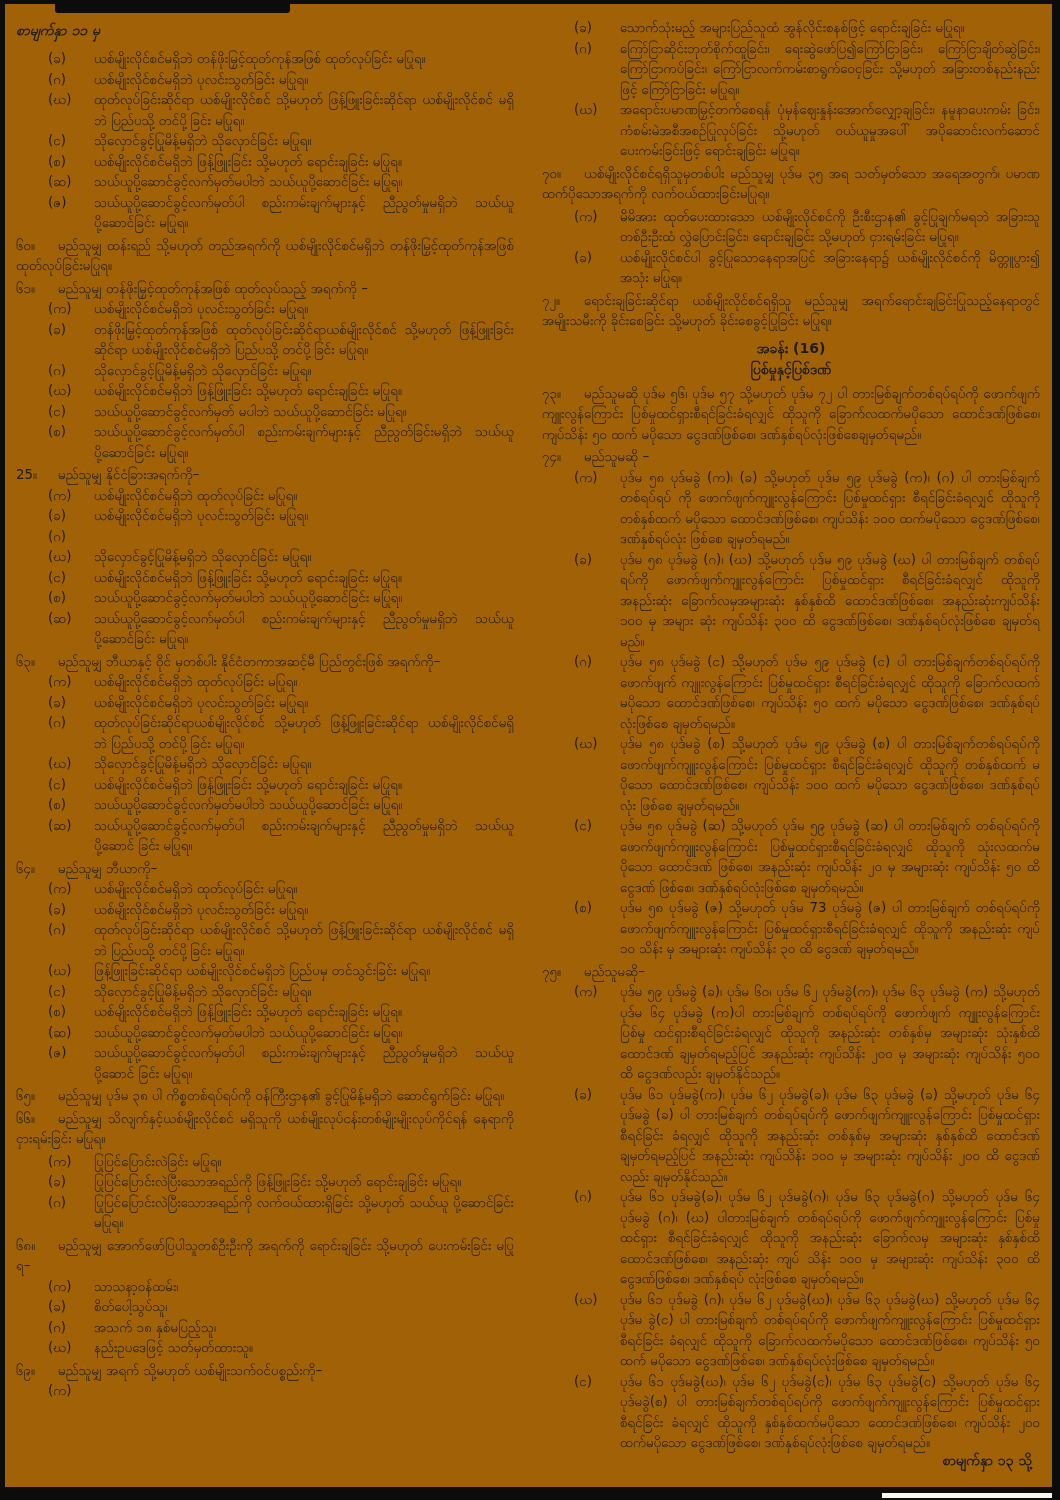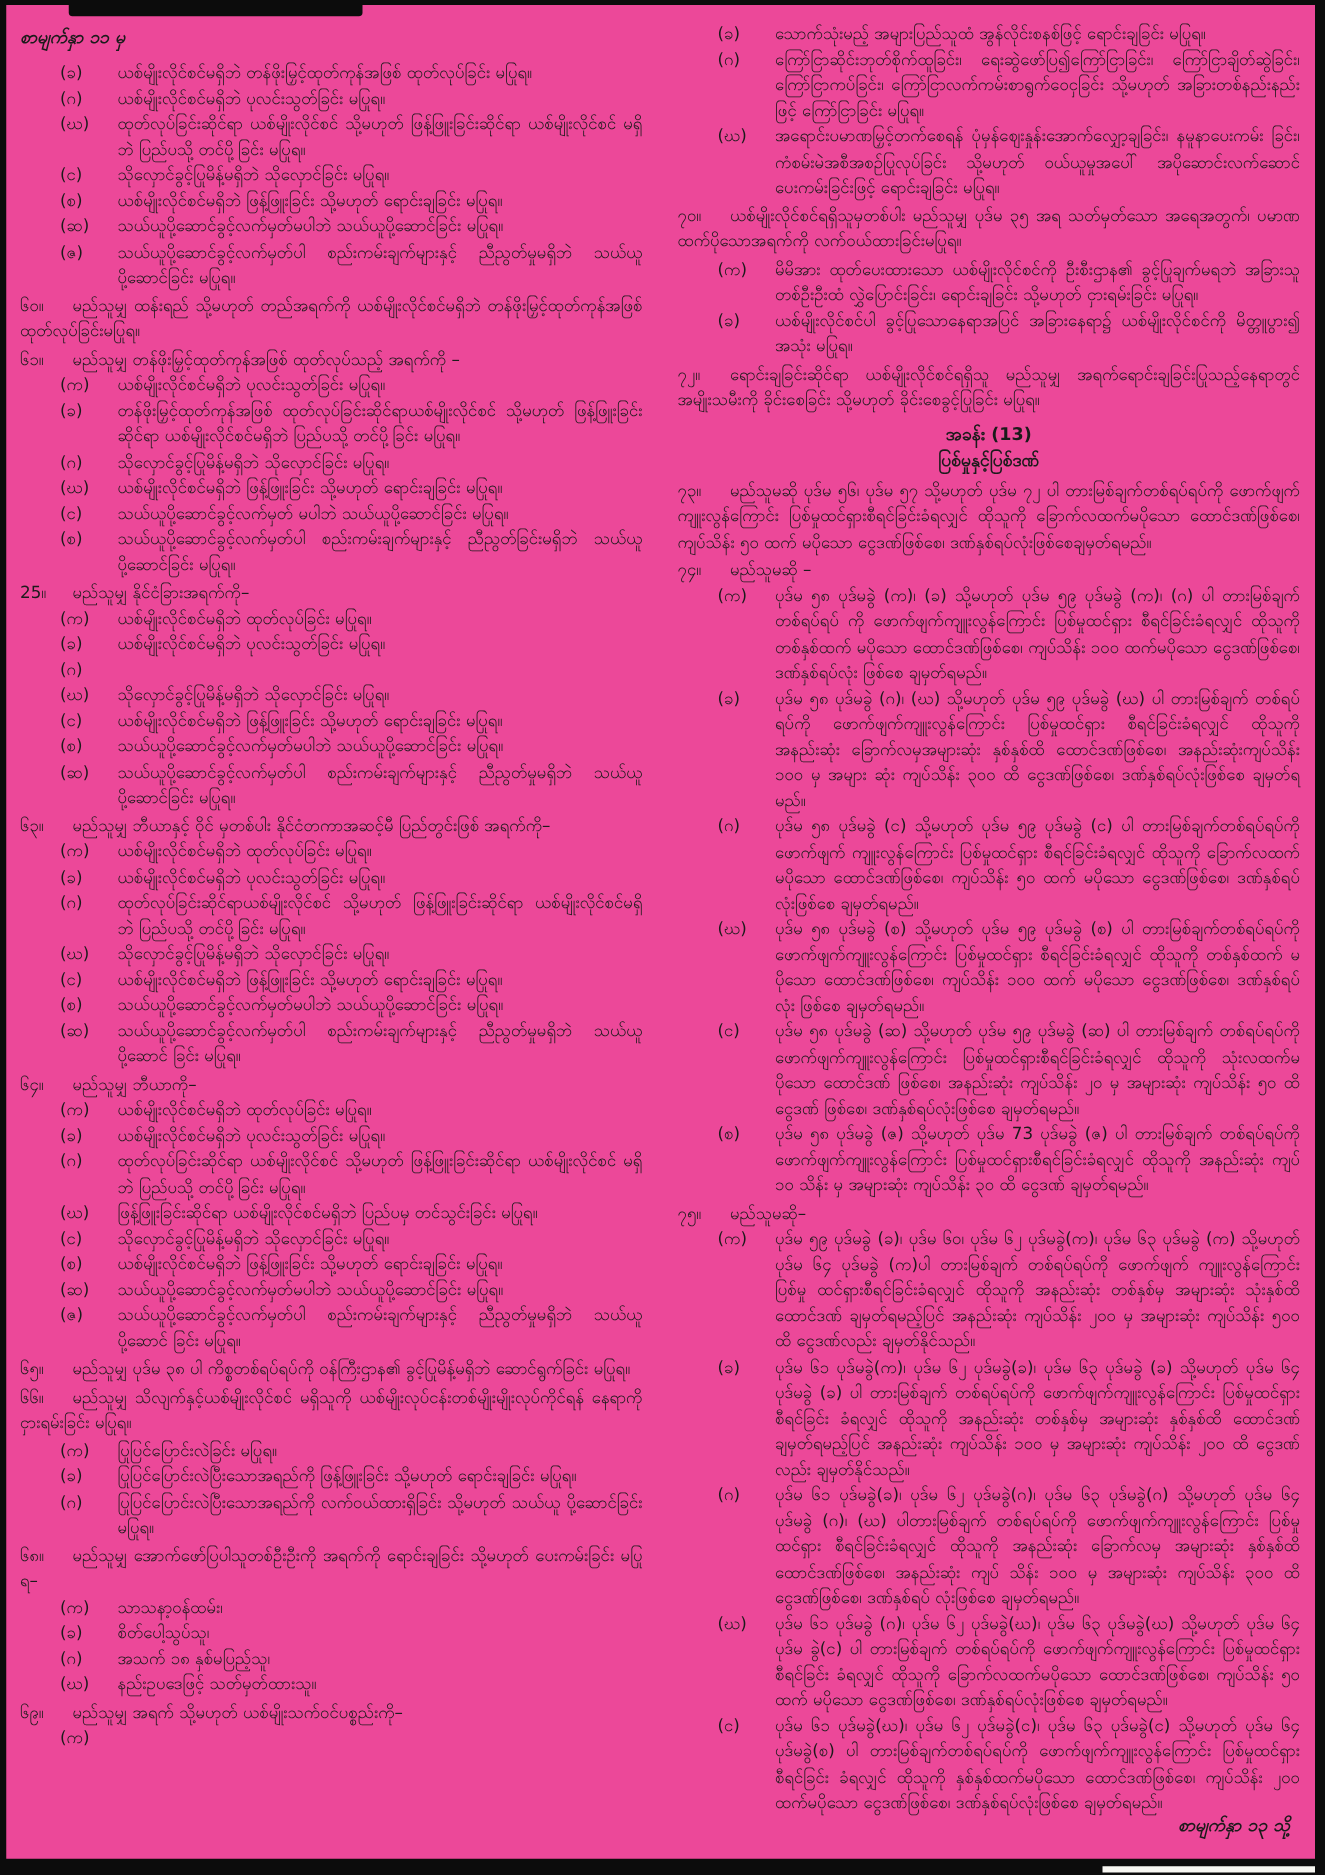--- a/index.html
+++ b/index.html
@@ -1,19 +1,19 @@
 <!DOCTYPE html>
 <html><head>
 <meta charset="utf-8">
 <style>
   html,body{margin:0;padding:0;}
   .page{
     position:relative;
     width:1060px;height:1500px;
-    background:#ec4899;
+    background:#a16207;
     box-sizing:border-box;
     font-family:"DejaVu Sans","Liberation Sans",sans-serif;
     color:#1b1b1b;
     overflow:hidden;
   }
   
   .b-top{position:absolute;left:0;top:0;width:100%;height:4px;background:#0c0c0c;}
   .b-blob{position:absolute;left:55px;top:0;width:235px;height:13px;background:#0c0c0c;border-radius:0 0 3px 3px;}
   .b-left{position:absolute;left:0;top:0;width:5px;height:100%;background:#0c0c0c;}
   .b-right{position:absolute;right:0;top:0;width:8px;height:100%;background:#0c0c0c;}
@@ -22,21 +22,21 @@
 
   .content{
     position:absolute;left:16px;right:20px;top:18px;bottom:22px;
     display:flex;gap:28px;
   }
   .col{flex:1;min-width:0;font-size:13.4px;line-height:1.53;text-align:justify;}
 
   .pg-header{font-weight:bold;font-style:italic;font-size:14px;margin:2px 0 8px 0;text-align:left;}
   .pg-footer{
     position:absolute;right:28px;bottom:28px;
-    font-weight:bold;font-style:italic;font-size:14px;
+    font-weight:bold;font-size:14px;
   }
 
   .section{margin:0 0 2px 0;}
   .intro{margin:0;}
   .num{display:inline-block;min-width:42px;}
   .item{display:flex;margin:0;}
   .item .lbl{flex:0 0 46px;margin-left:32px;}
   .item .txt{flex:1;}
   .chapter{text-align:center;font-weight:bold;margin:6px 0 4px 0;font-size:14px;line-height:1.5;}
   .chapter div{margin:0;}
@@ -282,21 +282,21 @@
           </div>
           <div class="item">
             <span class="lbl">(ခ)</span>
             <span class="txt">ယစ်မျိုးလိုင်စင်ပါ ခွင့်ပြုသောနေရာအပြင် အခြားနေရာ၌ ယစ်မျိုးလိုင်စင်ကို မိတ္တူပွား၍ အသုံး မပြုရ။</span>
           </div>
         </div>
         <div class="section">
           <p class="intro"><span class="num">၇၂။</span><span class="stext">ရောင်းချခြင်းဆိုင်ရာ ယစ်မျိုးလိုင်စင်ရရှိသူ မည်သူမျှ အရက်ရောင်းချခြင်းပြုသည့်နေရာတွင် အမျိုးသမီးကို ခိုင်းစေခြင်း သို့မဟုတ် ခိုင်းစေခွင့်ပြုခြင်း မပြုရ။</span></p>
         </div>
         <div class="chapter">
-          <div>အခန်း (13)</div>
+          <div>အခန်း (16)</div>
           <div>ပြစ်မှုနှင့်ပြစ်ဒဏ်</div>
         </div>
         <div class="section">
           <p class="intro"><span class="num">၇၃။</span><span class="stext">မည်သူမဆို ပုဒ်မ ၅၆၊ ပုဒ်မ ၅၇ သို့မဟုတ် ပုဒ်မ ၇၂ ပါ တားမြစ်ချက်တစ်ရပ်ရပ်ကို ဖောက်ဖျက် ကျူးလွန်ကြောင်း ပြစ်မှုထင်ရှားစီရင်ခြင်းခံရလျှင် ထိုသူကို ခြောက်လထက်မပိုသော ထောင်ဒဏ်ဖြစ်စေ၊ ကျပ်သိန်း ၅ဝ ထက် မပိုသော ငွေဒဏ်ဖြစ်စေ၊ ဒဏ်နှစ်ရပ်လုံးဖြစ်စေချမှတ်ရမည်။</span></p>
         </div>
         <div class="section">
           <p class="intro"><span class="num">၇၄။</span><span class="stext">မည်သူမဆို –</span></p>
           <div class="item">
             <span class="lbl">(က)</span>
             <span class="txt">ပုဒ်မ ၅၈ ပုဒ်မခွဲ (က)၊ (ခ) သို့မဟုတ် ပုဒ်မ ၅၉ ပုဒ်မခွဲ (က)၊ (ဂ) ပါ တားမြစ်ချက် တစ်ရပ်ရပ် ကို ဖောက်ဖျက်ကျူးလွန်ကြောင်း ပြစ်မှုထင်ရှား စီရင်ခြင်းခံရလျှင် ထိုသူကို တစ်နှစ်ထက် မပိုသော ထောင်ဒဏ်ဖြစ်စေ၊ ကျပ်သိန်း ၁ဝဝ ထက်မပိုသော ငွေဒဏ်ဖြစ်စေ၊ ဒဏ်နှစ်ရပ်လုံး ဖြစ်စေ ချမှတ်ရမည်။</span>

